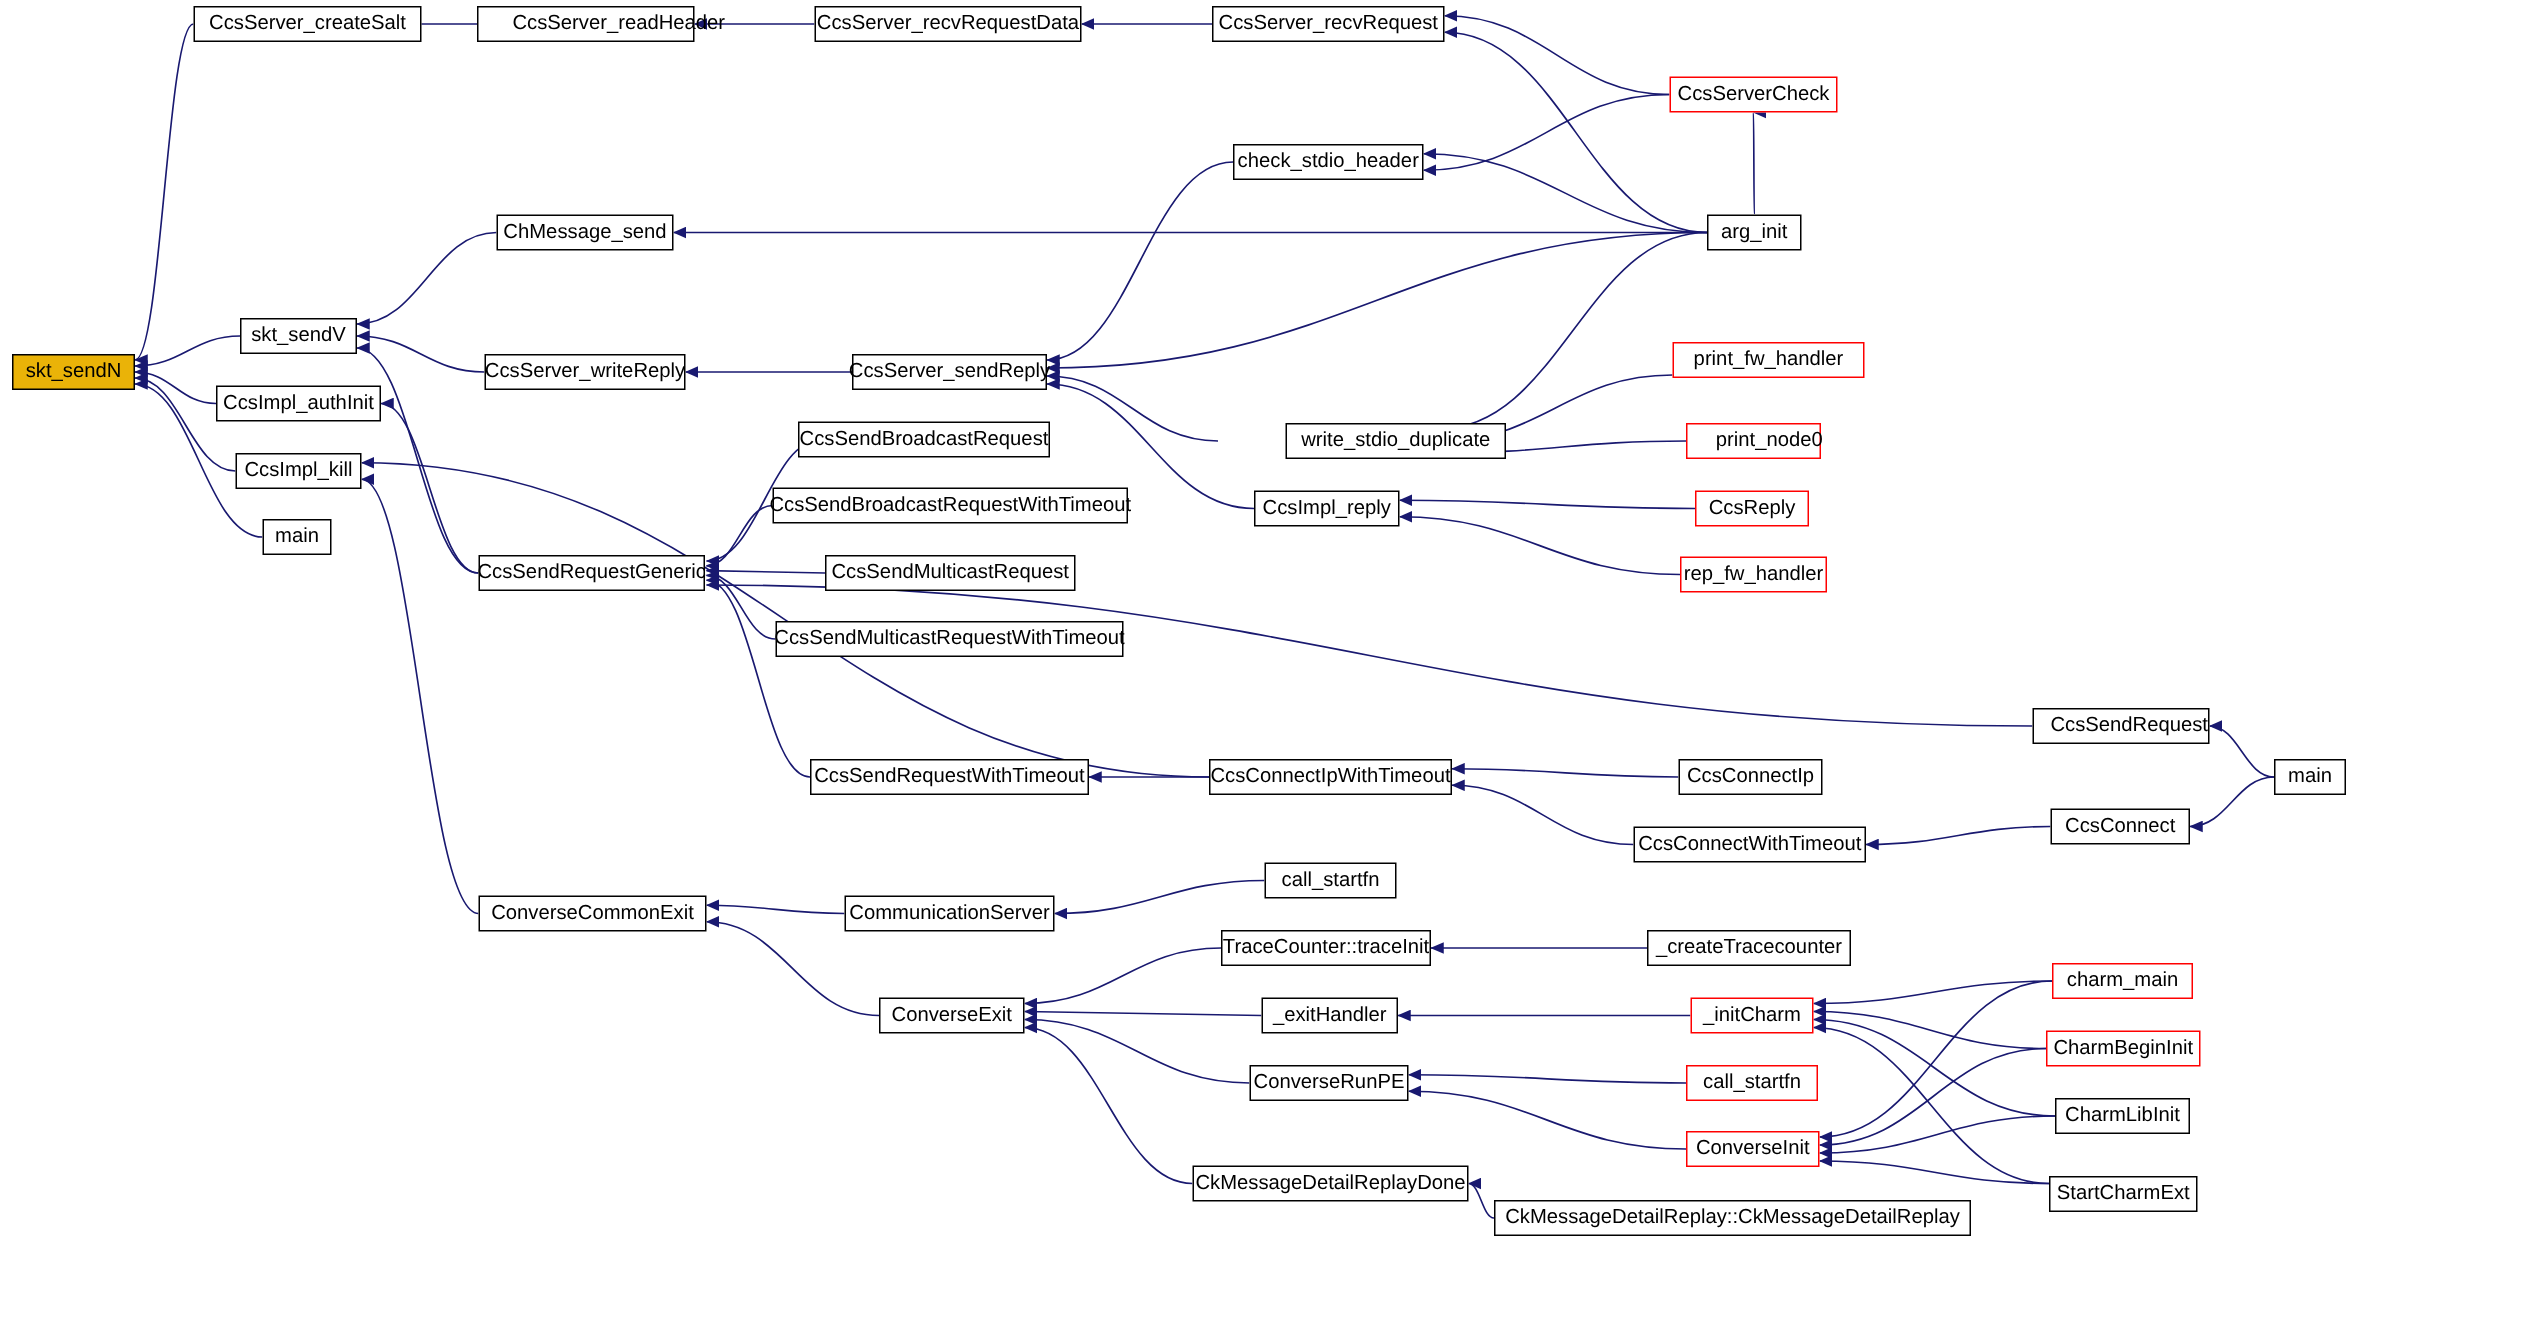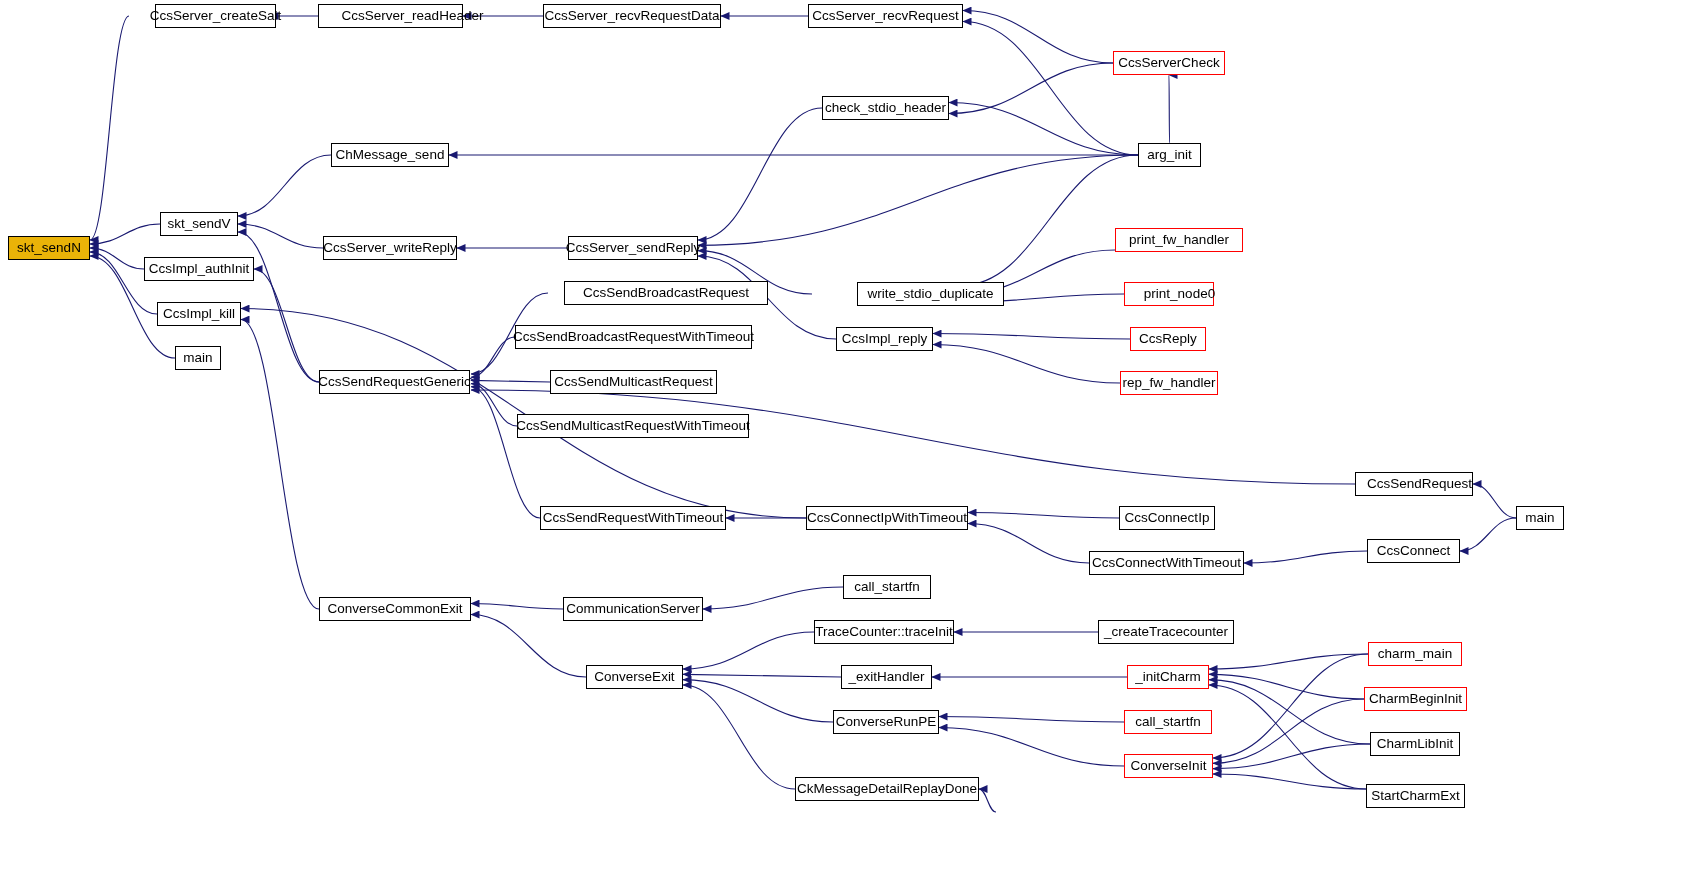--- a/index.html
+++ b/index.html
@@ -112,21 +112,21 @@
     </div>
     <div class="node" style="left: 144px; top: 257px; width: 110px;">
       <span>CcsImpl_authInit</span>
     </div>
     <div class="node" style="left: 157px; top: 302px; width: 84px;">
       <span>CcsImpl_kill</span>
     </div>
     <div class="node" style="left: 175px; top: 346px; width: 46px;">
       <span>main</span>
     </div>
-    <div class="node" style="left: 129px; top: 4px; width: 121px; margin-left: 26px;">
+    <div class="node" style="left: 129px; top: 4px; width: 152px;">
       <span>CcsServer_createSalt</span>
     </div>
     <div class="node" style="left: 318px; top: 4px; width: 145px; padding-left: 44px;">
       <span>CcsServer_readHeader</span>
     </div>
     <div class="node" style="left: 543px; top: 4px; width: 178px;">
       <span>CcsServer_recvRequestData</span>
     </div>
     <div class="node" style="left: 808px; top: 4px; width: 155px;">
       <span>CcsServer_recvRequest</span>
@@ -151,21 +151,21 @@
     </div>
     <div class="node red" style="left: 1115px; top: 228px; width: 128px;">
       <span>print_fw_handler</span>
     </div>
     <div class="node" style="left: 812px; top: 282px; width: 147px; margin-left: 45px;">
       <span>write_stdio_duplicate</span>
     </div>
     <div class="node red" style="left: 1124px; top: 282px; width: 90px; padding-left: 21px;">
       <span>print_node0</span>
     </div>
-    <div class="node" style="left: 564px; top: 281px; width: 204px;">
+    <div class="node" style="left: 532px; top: 281px; width: 168px;">
       <span>CcsSendBroadcastRequest</span>
     </div>
     <div class="node" style="left: 836px; top: 327px; width: 97px;">
       <span>CcsImpl_reply</span>
     </div>
     <div class="node red" style="left: 1130px; top: 327px; width: 76px;">
       <span>CcsReply</span>
     </div>
     <div class="node" style="left: 515px; top: 325px; width: 237px;">
       <span>CcsSendBroadcastRequestWithTimeout</span>
@@ -243,14 +243,17 @@
       <span>CharmLibInit</span>
     </div>
     <div class="node red" style="left: 1124px; top: 754px; width: 89px;">
       <span>ConverseInit</span>
     </div>
     <div class="node" style="left: 1366px; top: 784px; width: 99px;">
       <span>StartCharmExt</span>
     </div>
     <div class="node" style="left: 795px; top: 777px; width: 184px;">
       <span>CkMessageDetailReplayDone</span>
+    </div>
+    <div class="node" style="left: 996px; top: 800px; width: 318px;">
+      <span>CkMessageDetailReplay::CkMessageDetailReplay</span>
     </div>
   </div>
 
 </body></html>

